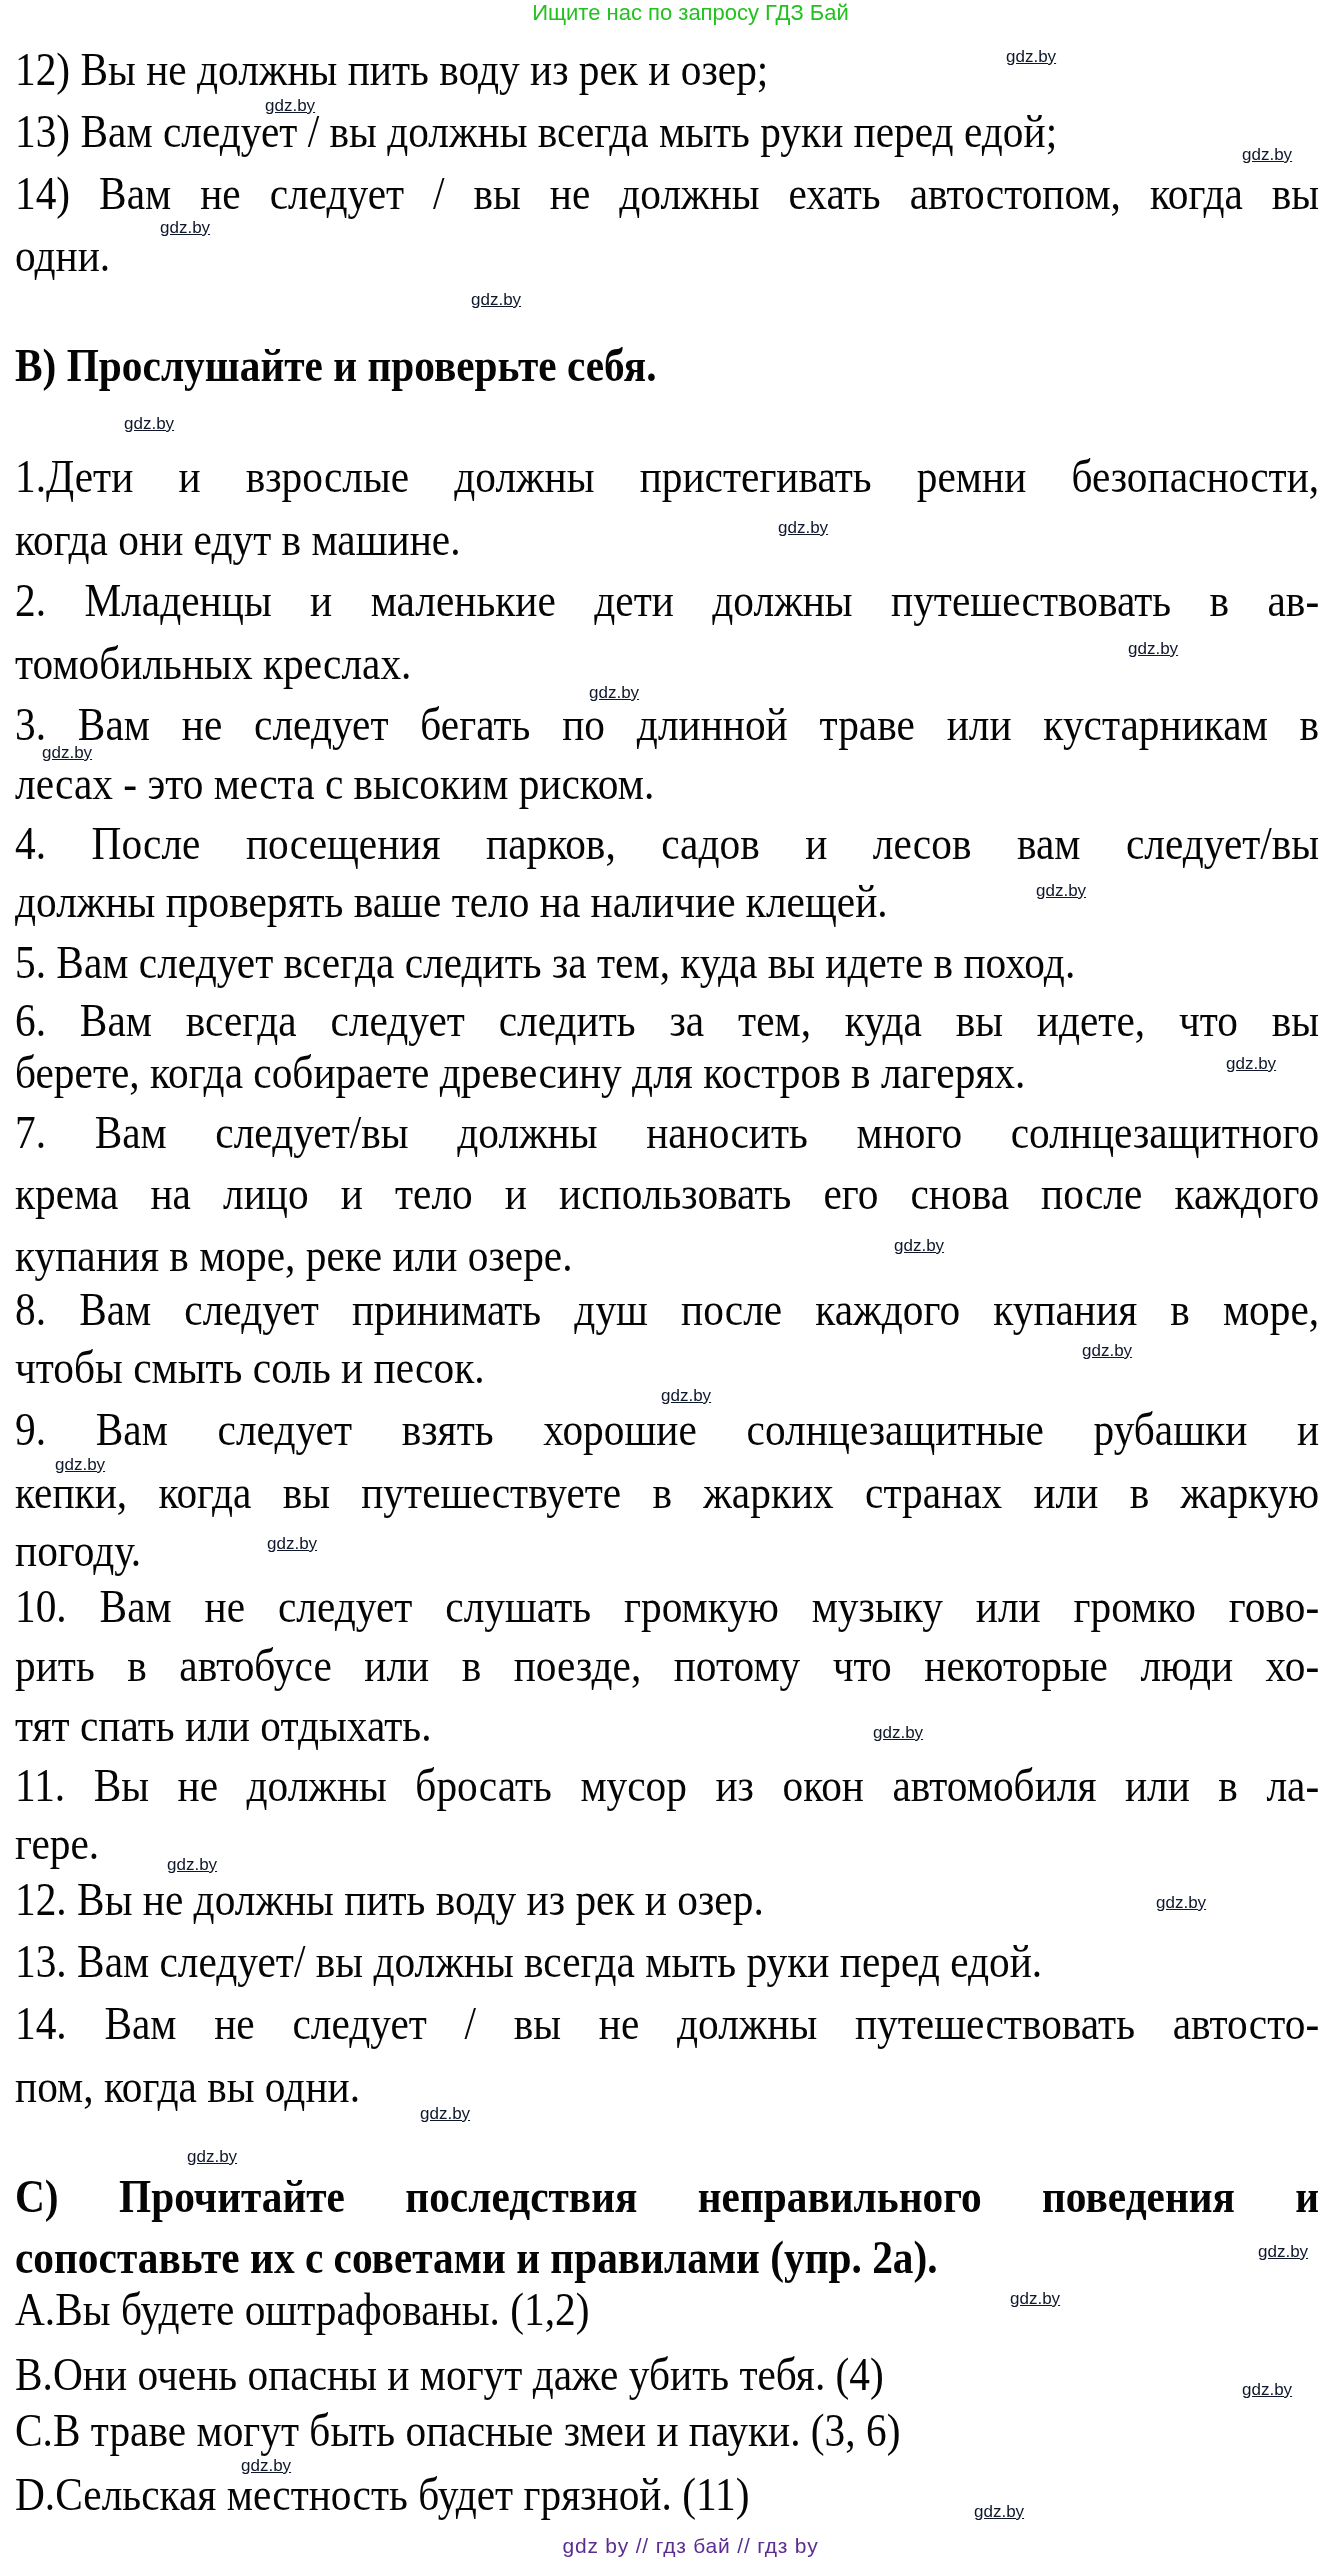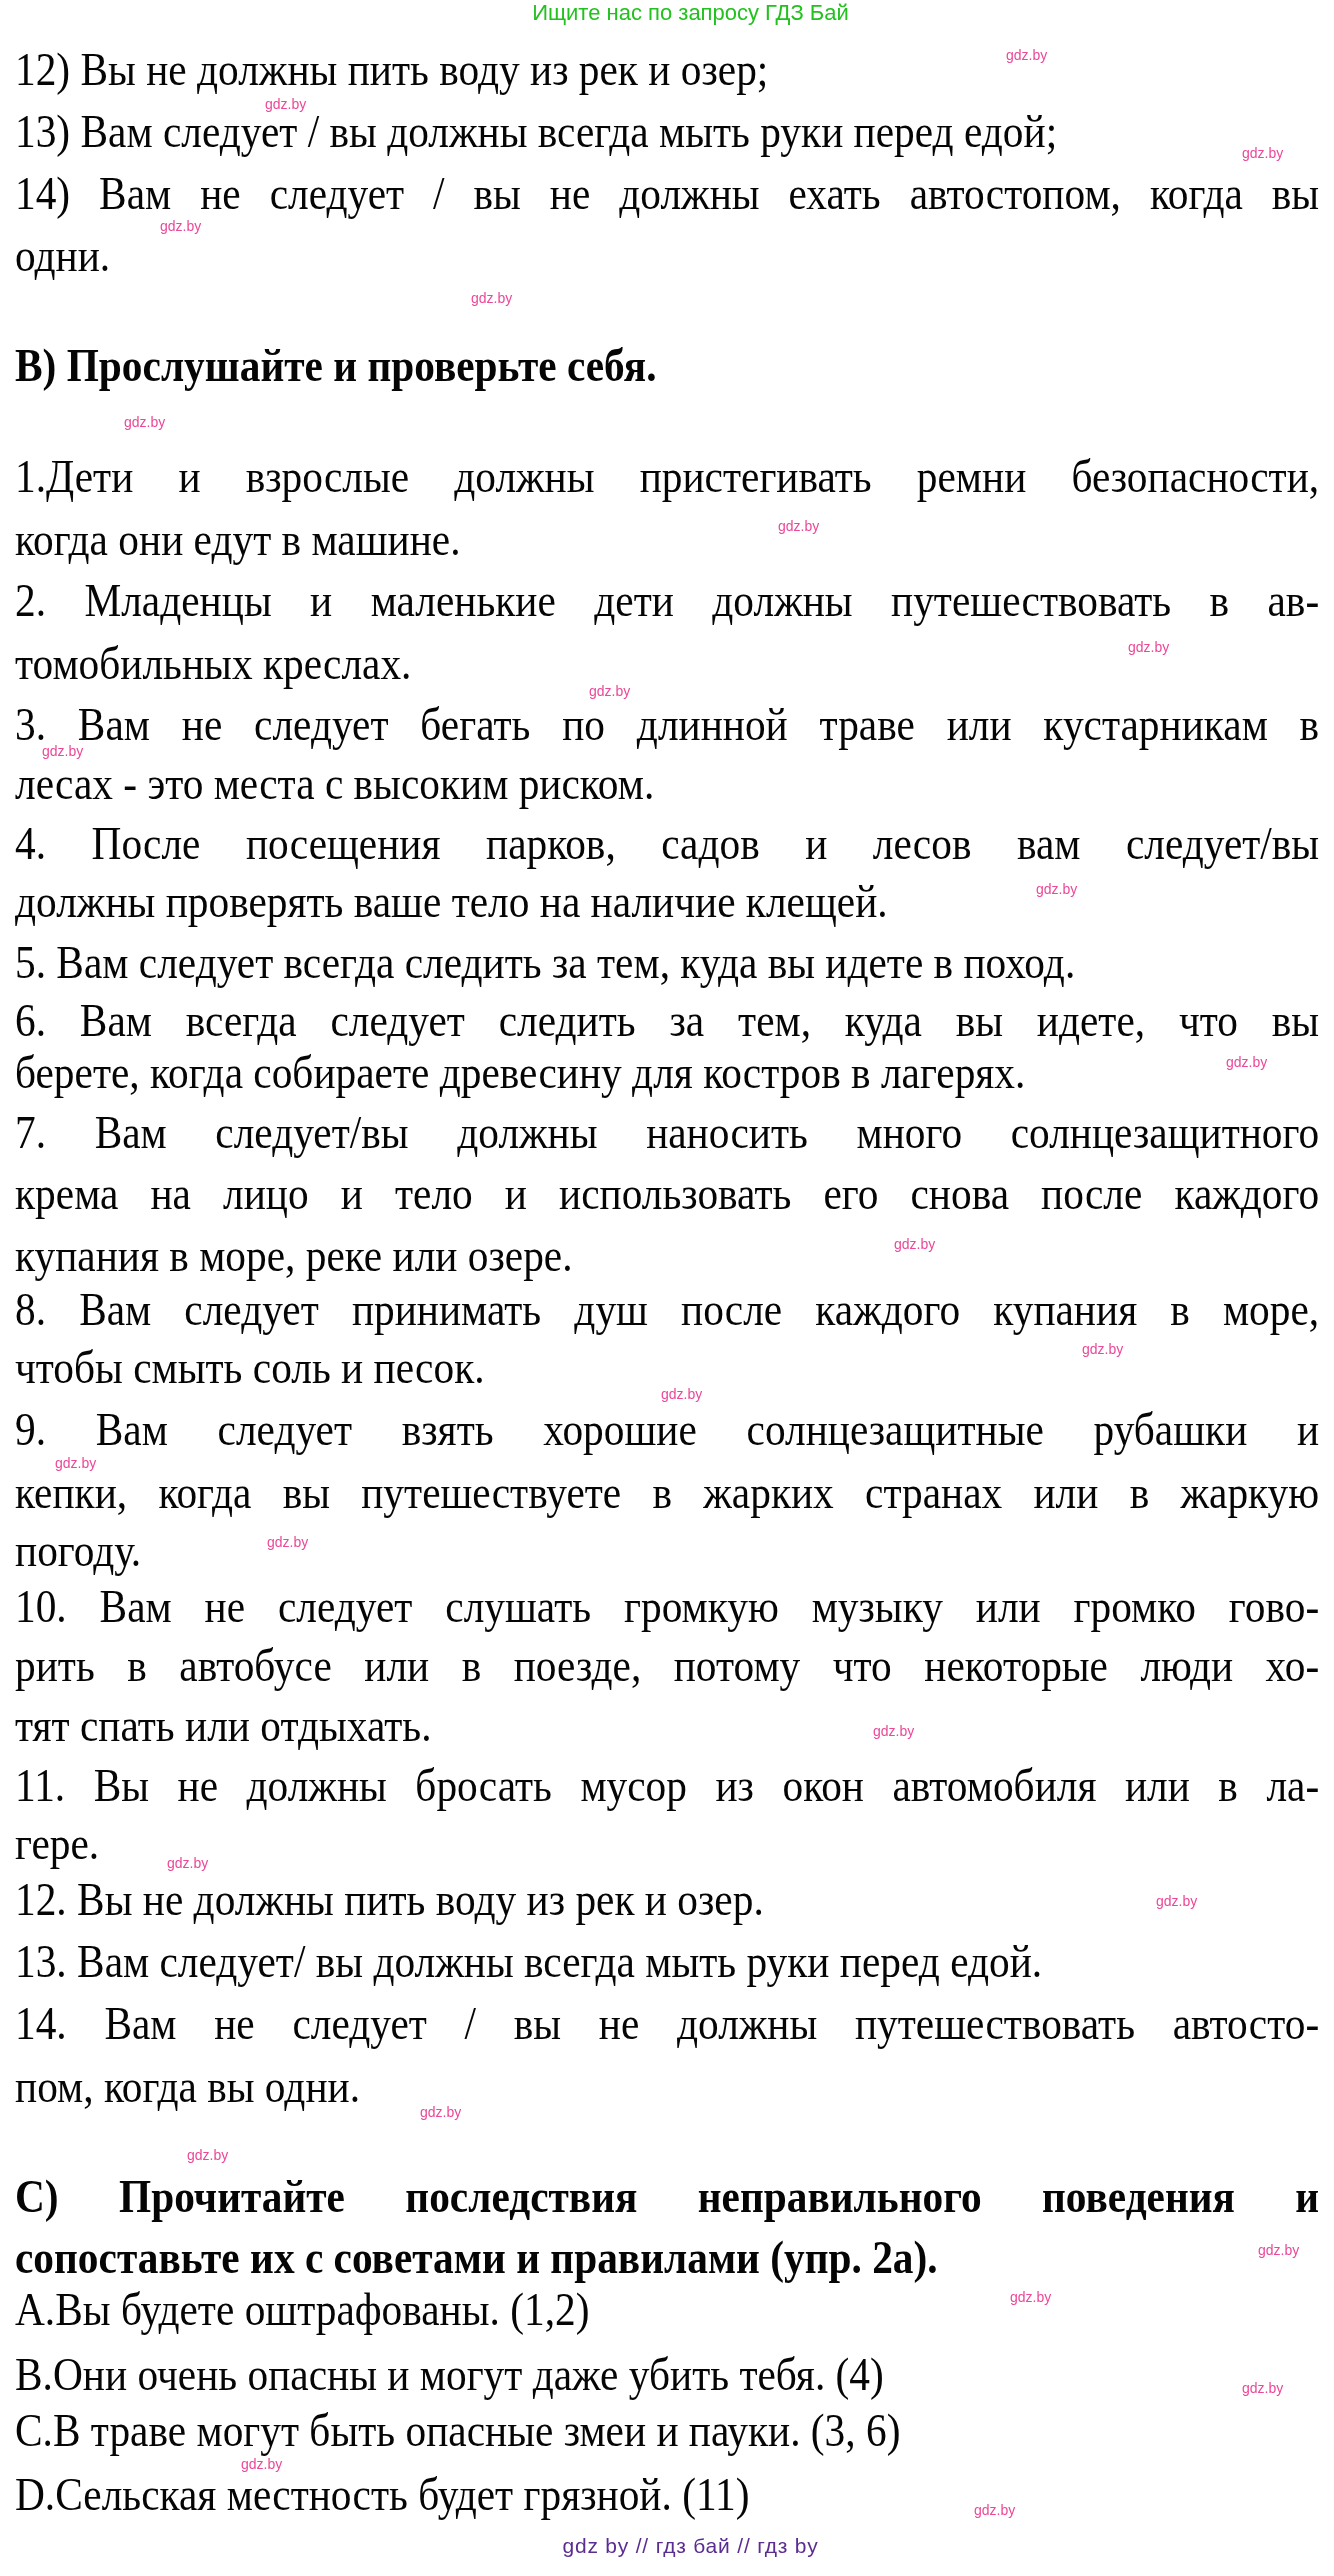--- a/index.html
+++ b/index.html
@@ -32,24 +32,25 @@
     font-size: 47px;
     line-height: 1.08;
     white-space: normal;
     letter-spacing: 0px;
   }
   .j { text-align: justify; text-align-last: justify; }
   .b { font-weight: bold; }
   .wm {
     position: absolute;
     font-family: "Liberation Sans", "DejaVu Sans", sans-serif;
-    font-size: 14px;
-    color: #ec4899;
+    font-size: 17px;
+    color: #0f172a;
     letter-spacing: 0px;
     white-space: nowrap;
+    text-decoration: underline;
   }
   .footer {
     position: absolute;
     top: 2534px; left: 0;
     width: 100%;
     text-align: center;
     font-family: "Liberation Sans", "DejaVu Sans", sans-serif;
     font-size: 21px;
     letter-spacing: 0.8px;
   }

